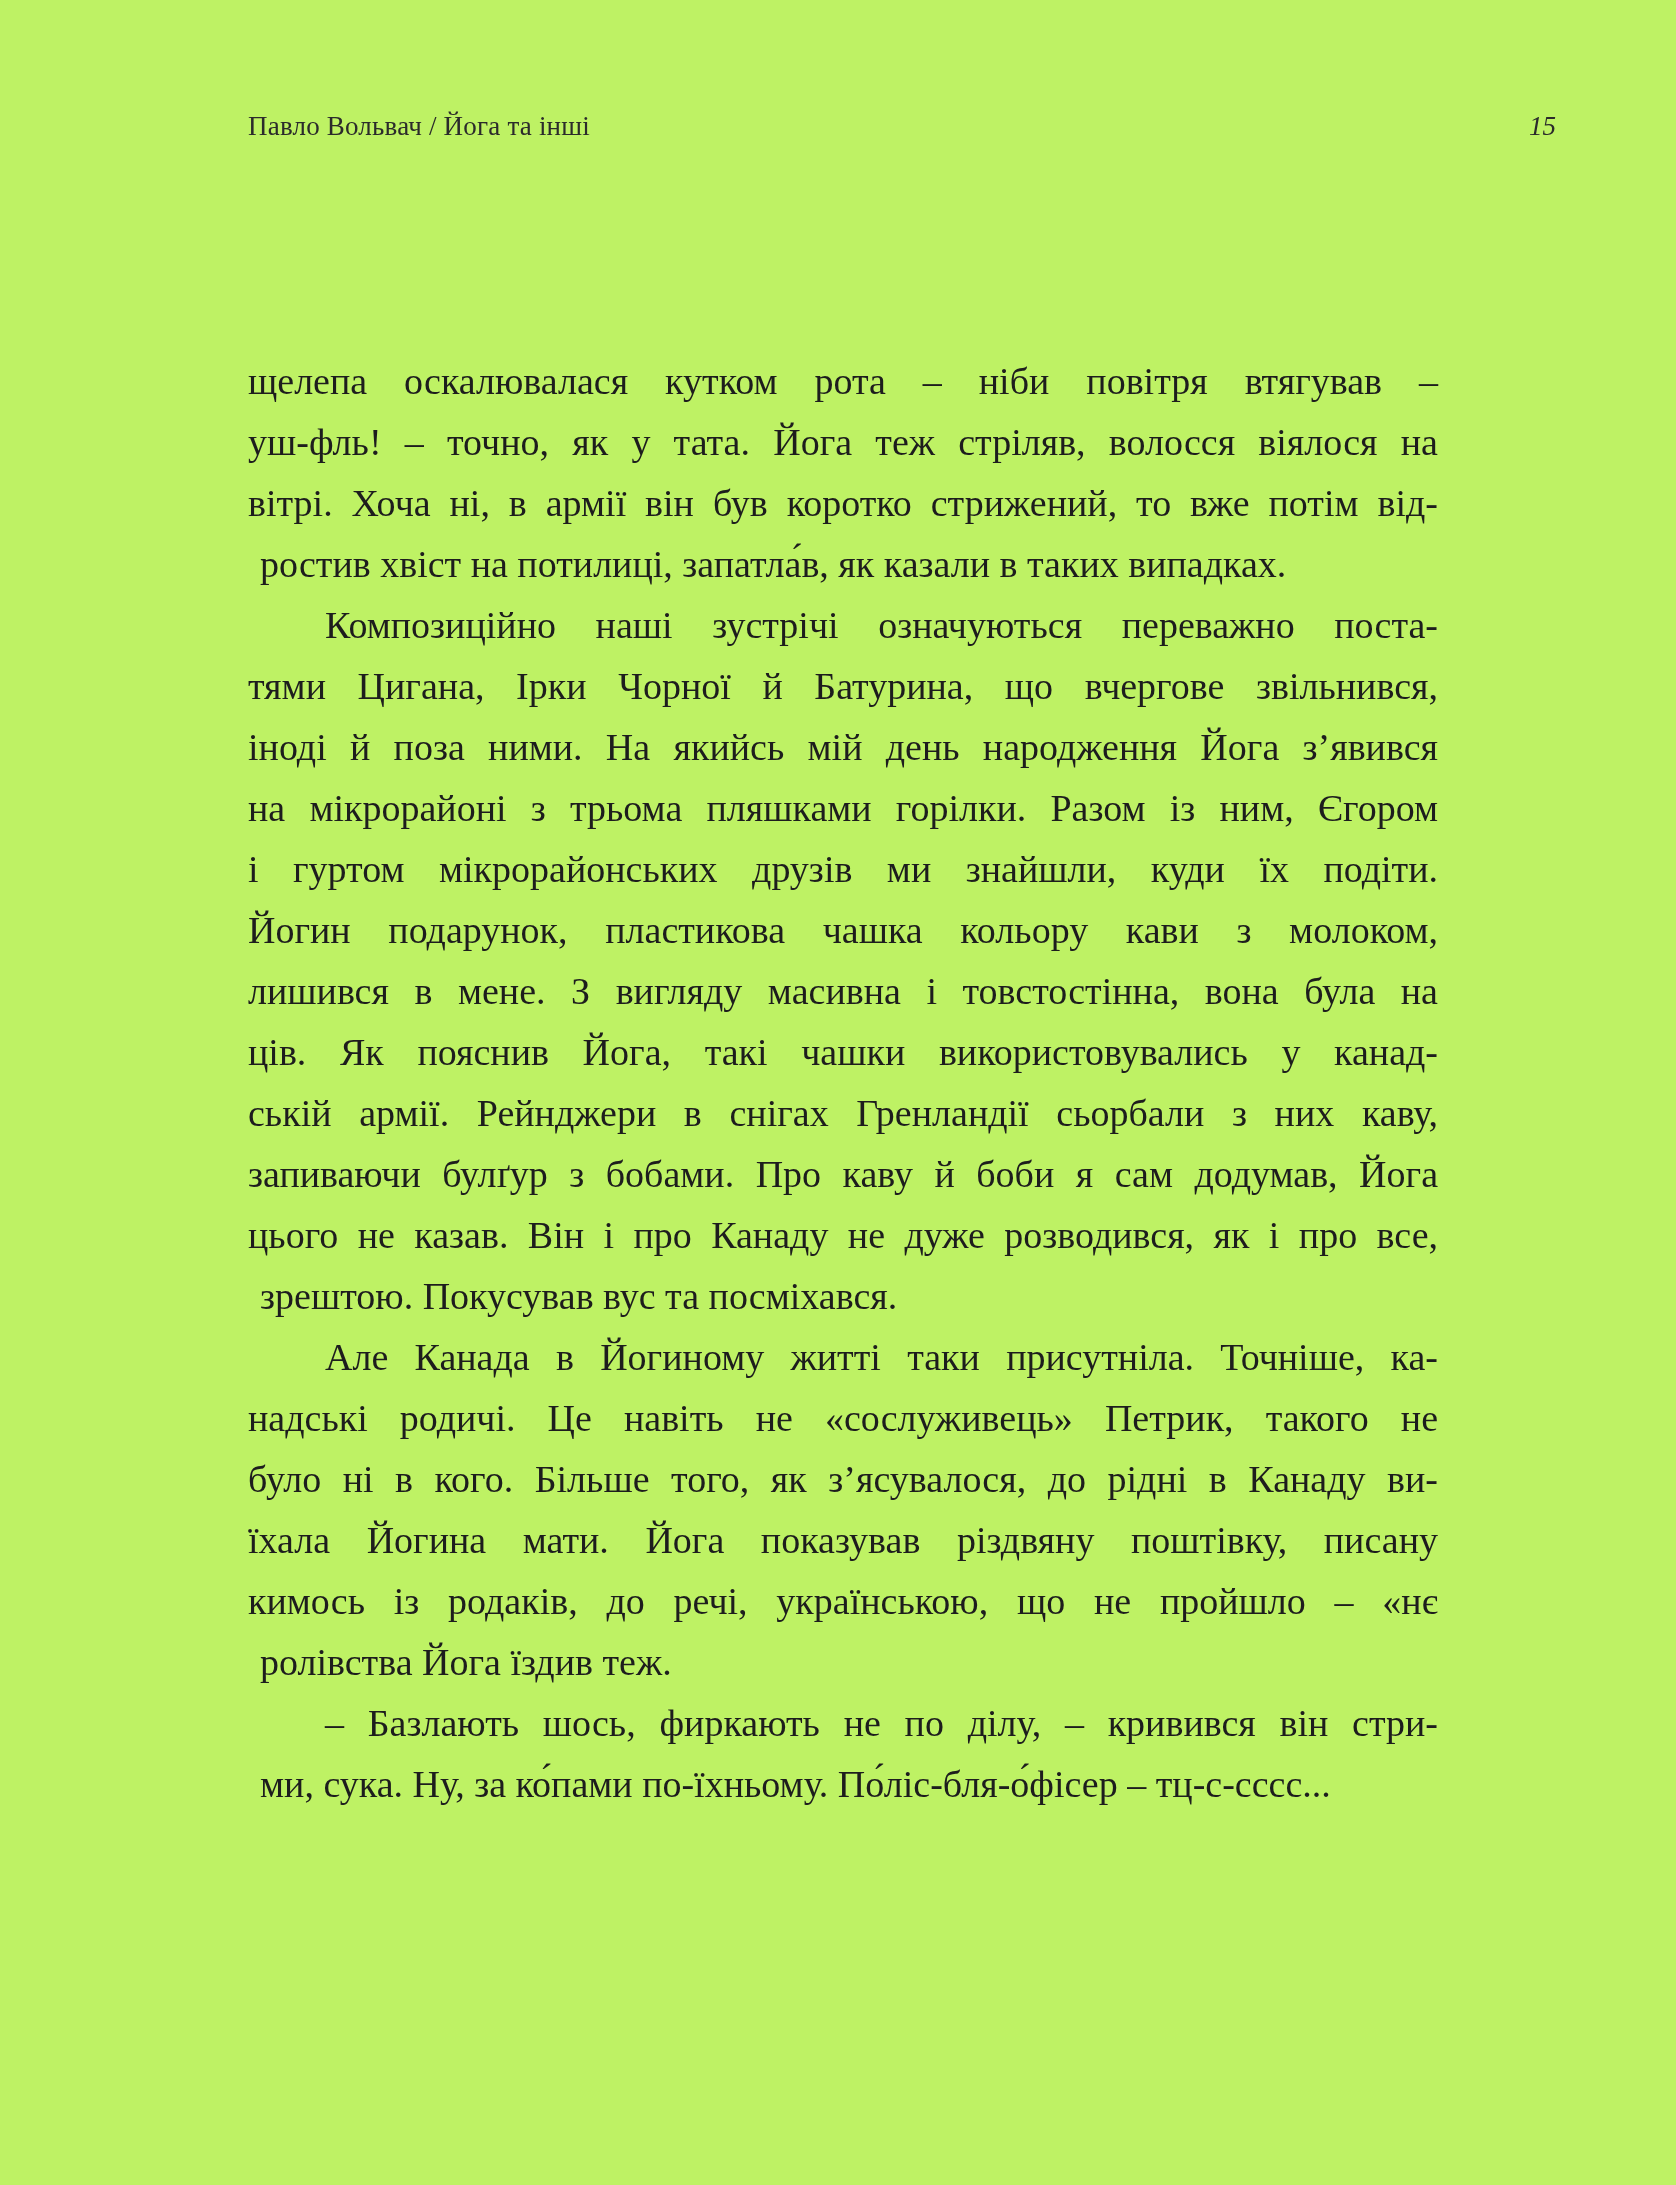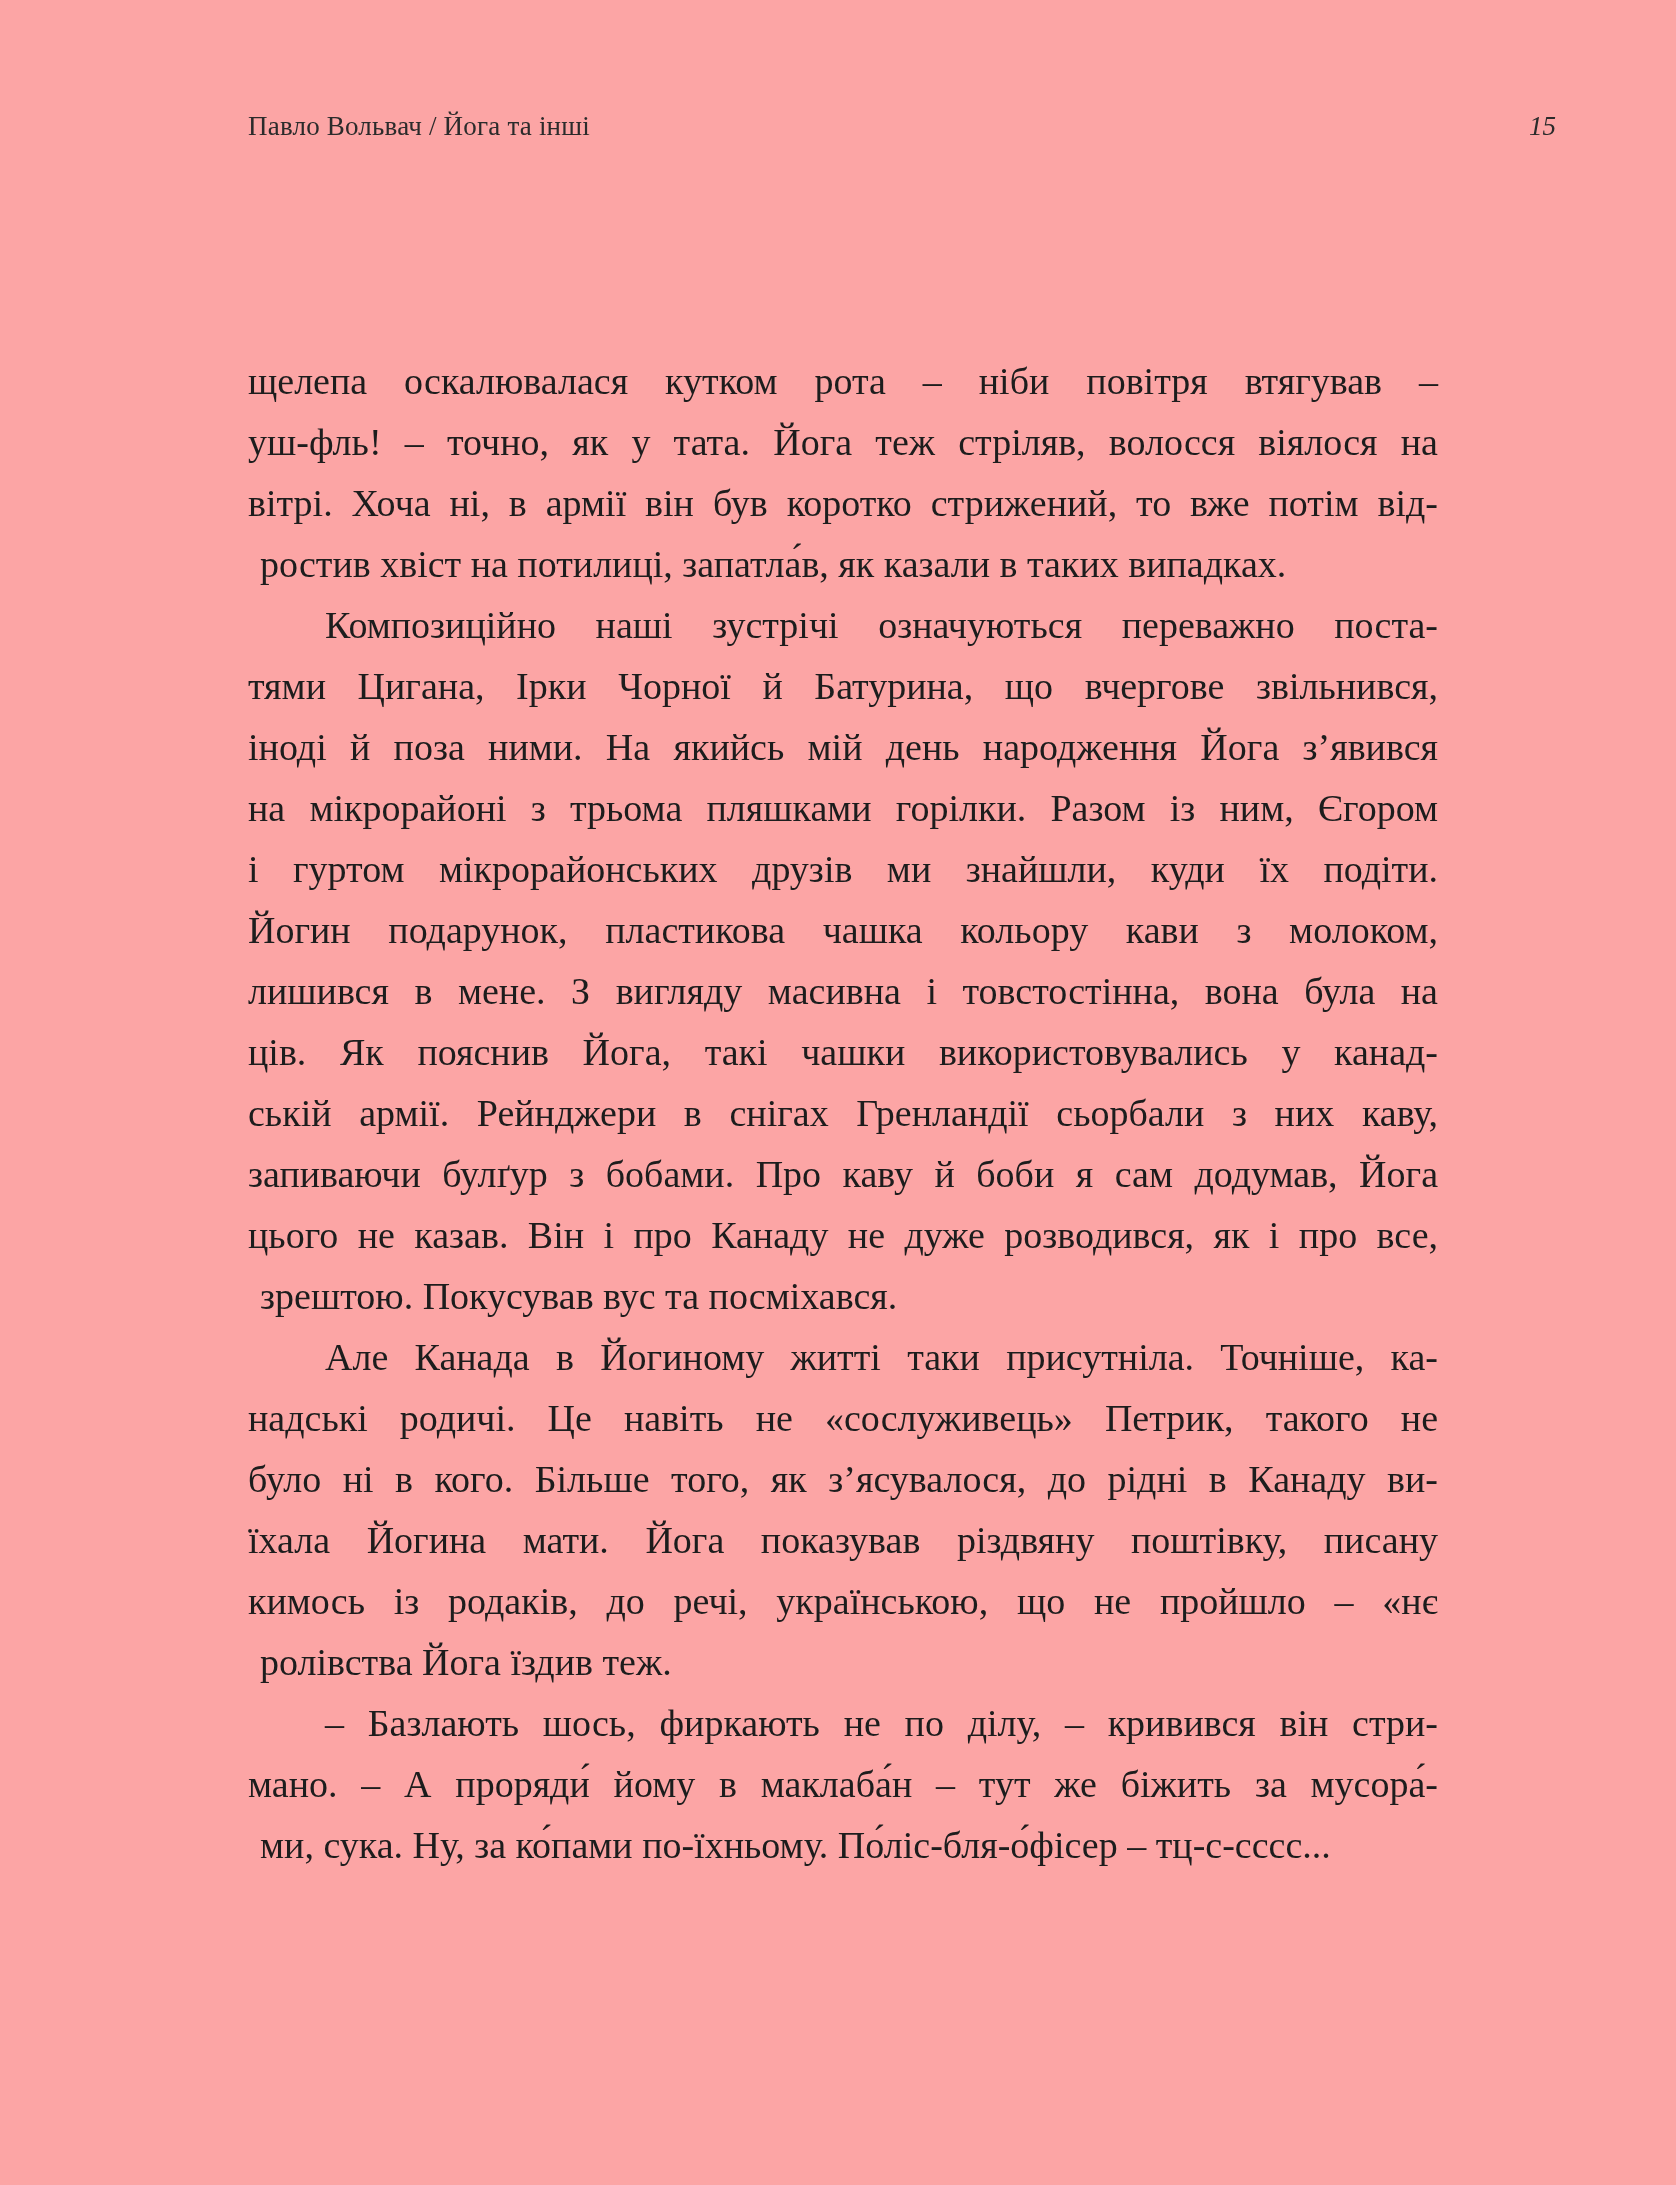--- a/index.html
+++ b/index.html
@@ -4,21 +4,21 @@
 <style>
   html, body {
     margin: 0;
     padding: 0;
     background: #ffffff;
   }
   .page {
     position: relative;
     width: 1677px;
     height: 2185px;
-    background: #fca5a5;
+    background: #bef264;
     overflow: hidden;
     font-family: "Liberation Serif", "DejaVu Serif", serif;
     color: #1c1c1c;
   }
   .running-header {
     display: flex;
     justify-content: space-between;
     align-items: baseline;
     padding: 110px 121px 0 248px;
     font-size: 27px;
@@ -79,17 +79,16 @@
       <div class="line">запиваючи булґур з бобами. Про каву й боби я сам додумав, Йога</div>
       <div class="line">цього не казав. Він і про Канаду не дуже розводився, як і про все,</div>
       <div class="line last">зрештою. Покусував вус та посміхався.</div>
       <div class="line indent">Але Канада в Йогиному житті таки присутніла. Точніше, ка-</div>
       <div class="line">надські родичі. Це навіть не «сослуживець» Петрик, такого не</div>
       <div class="line">було ні в кого. Більше того, як з’ясувалося, до рідні в Канаду ви-</div>
       <div class="line">їхала Йогина мати. Йога показував різдвяну поштівку, писану</div>
       <div class="line">кимось із родаків, до речі, українською, що не пройшло – «нє</div>
       <div class="line last">ролівства Йога їздив теж.</div>
       <div class="line indent">– Базлають шось, фиркають не по ділу, – кривився він стри-</div>
-      <div class="line">мано. – А проряди́ йому в маклаба́н – тут же біжить за мусора́-</div>
       <div class="line last">ми, сука. Ну, за ко́пами по-їхньому. По́ліс-бля-о́фісер – тц-с-сссс...</div>
     </div>
 </div>
 
 
 </body></html>

